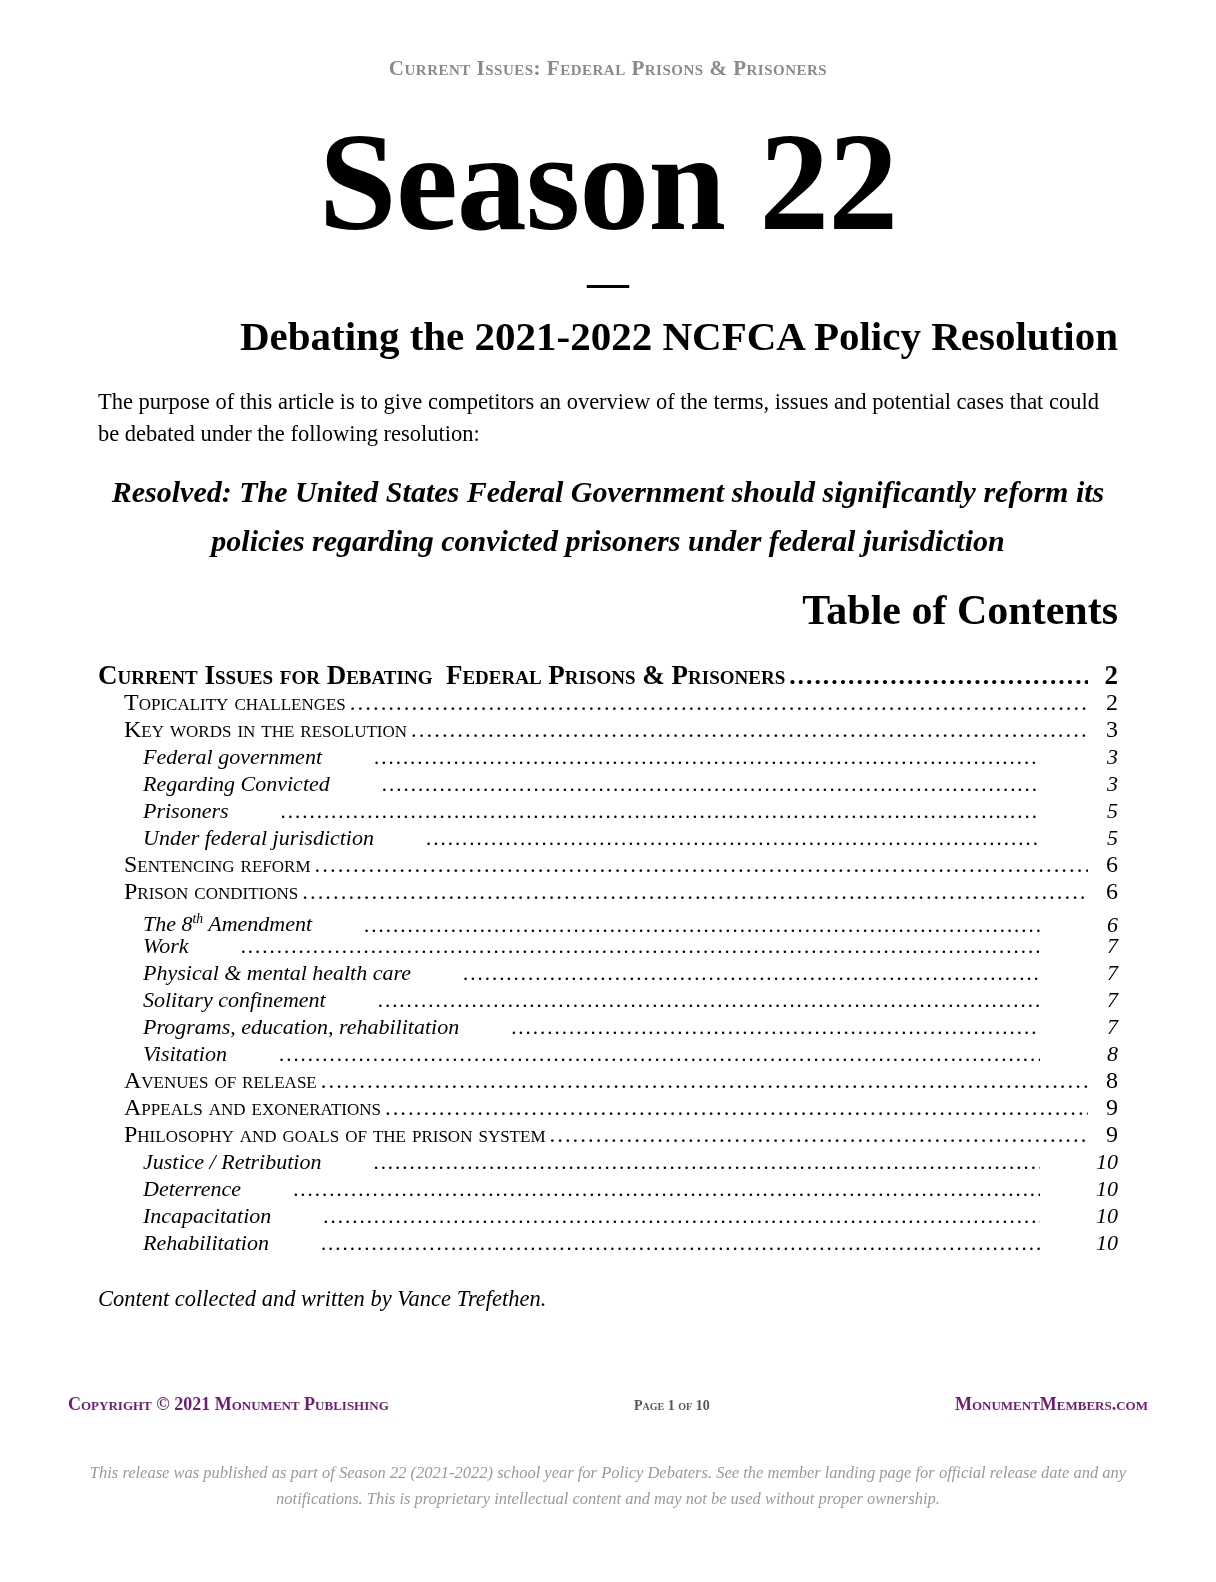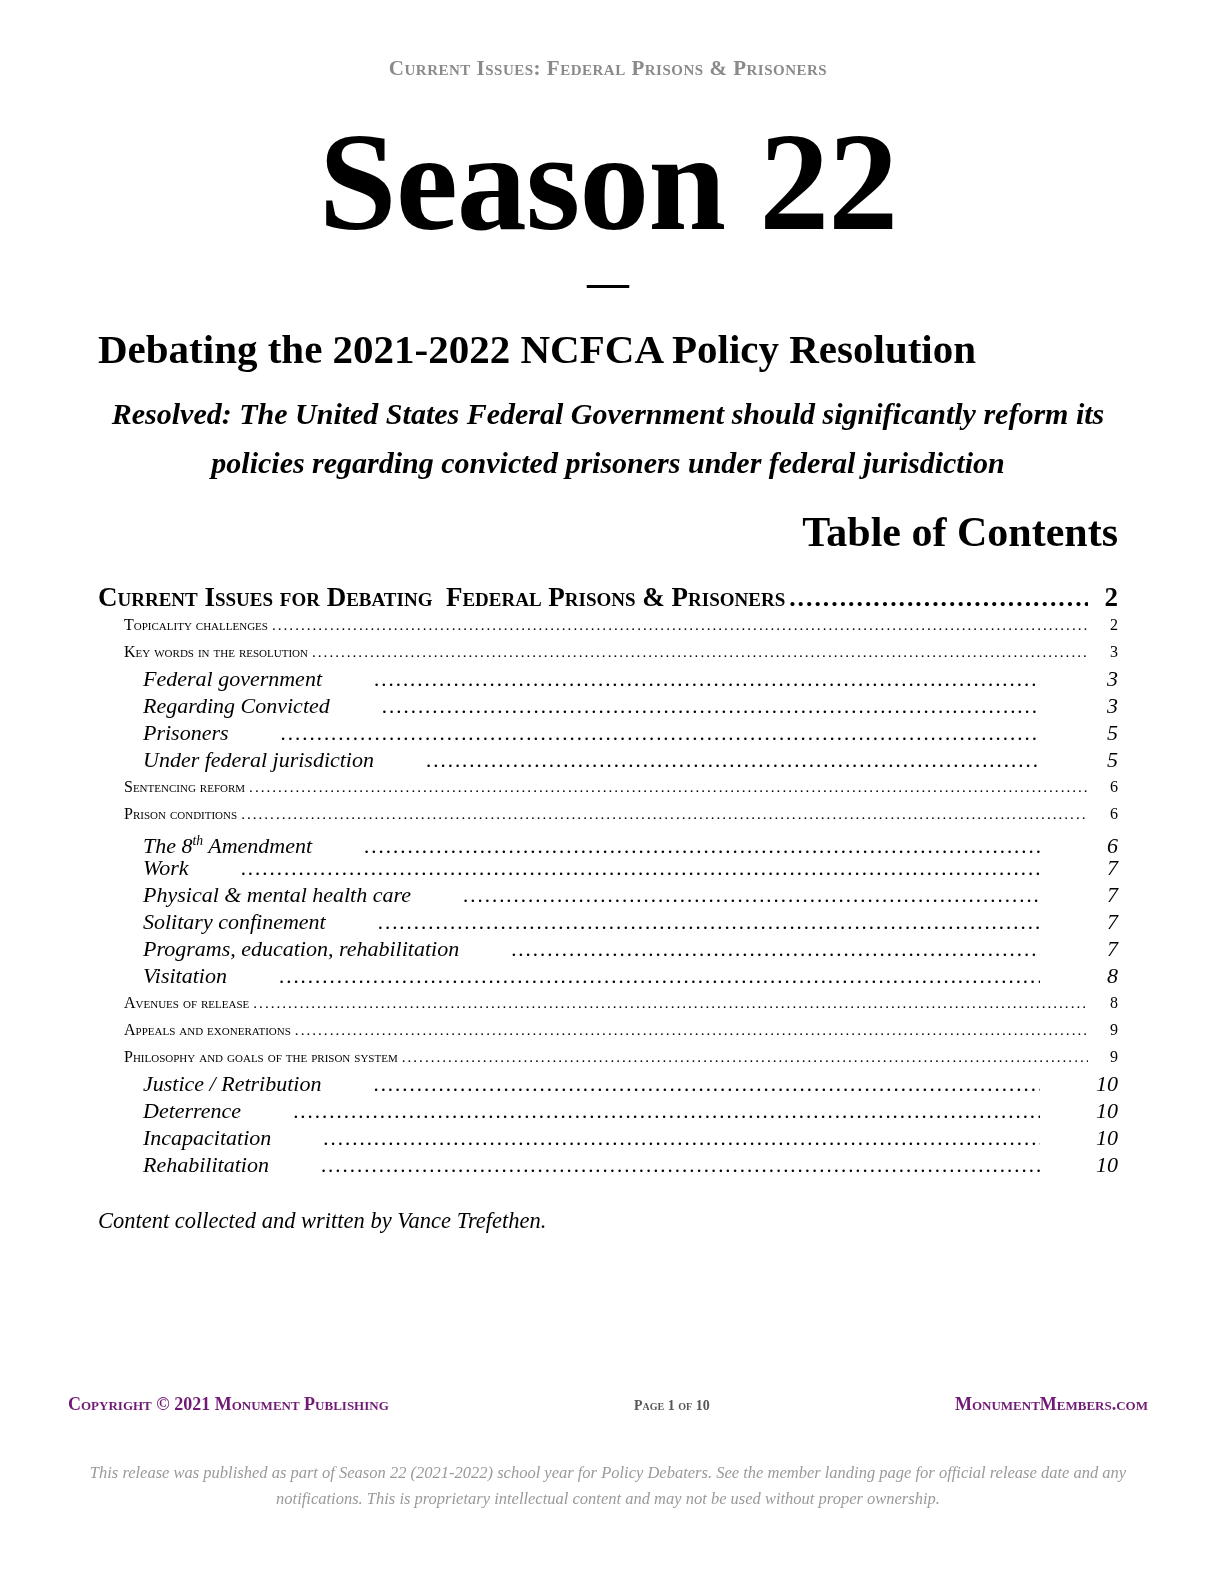--- a/index.html
+++ b/index.html
@@ -32,22 +32,22 @@
     letter-spacing:-1px;
   }
   .divider {
     margin-top:18px;
     text-align:center;
     font-weight:bold;
     font-size:42px;
     line-height:0.8;
   }
   .subtitle {
-    margin-top:26px;
-    text-align:left;
+    margin-top:13px;
+    text-align:right;
     font-weight:bold;
     font-size:41px;
     line-height:1.15;
   }
   .intro {
     margin-top:26px;
     font-size:22.5px;
     line-height:1.45;
   }
   .resolution {
@@ -74,21 +74,21 @@
     line-height:27px;
     white-space:nowrap;
   }
   .toc-row.lvl1 {
     font-variant:small-caps;
     font-weight:bold;
     font-size:27px;
   }
   .toc-row.lvl2 {
     font-variant:small-caps;
-    font-size:16px;
+    font-size:24px;
     padding-left:26px;
   }
   .toc-row.lvl3 {
     font-style:italic;
     font-size:22px;
     padding-left:45px;
     gap:48px;
   }
   .toc-label { flex:0 0 auto; }
   .toc-label sup { font-size:0.62em; font-style:italic; }
@@ -146,20 +146,21 @@
 </style>
 </head>
 <body>
 
 <div class="page">
   <div class="content">
     <div class="running-header">Current Issues: Federal Prisons &amp; Prisoners</div>
     <h1 class="doc-title">Season 22</h1>
     <div class="divider">—</div>
     <h2 class="subtitle">Debating the 2021-2022 NCFCA Policy Resolution</h2>
+    <p class="intro">The purpose of this article is to give competitors an overview of the terms, issues and potential cases that could be debated under the following resolution:</p>
     <p class="resolution">Resolved: The United States Federal Government should significantly reform its policies regarding convicted prisoners under federal jurisdiction</p>
     <h2 class="toc-title">Table of Contents</h2>
     <div class="toc">
         <div class="toc-row lvl1">
           <span class="toc-label">Current Issues for Debating &nbsp;Federal Prisons &amp; Prisoners</span>
           <span class="toc-leader"></span>
           <span class="toc-page">2</span>
         </div>
         <div class="toc-row lvl2">
           <span class="toc-label">Topicality challenges</span>

